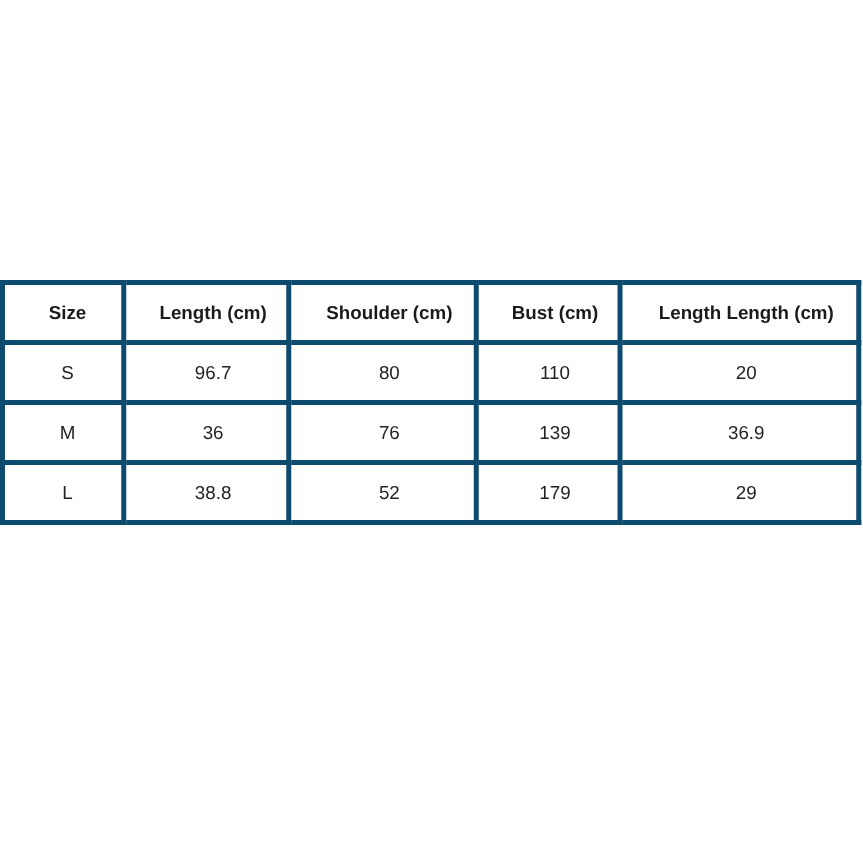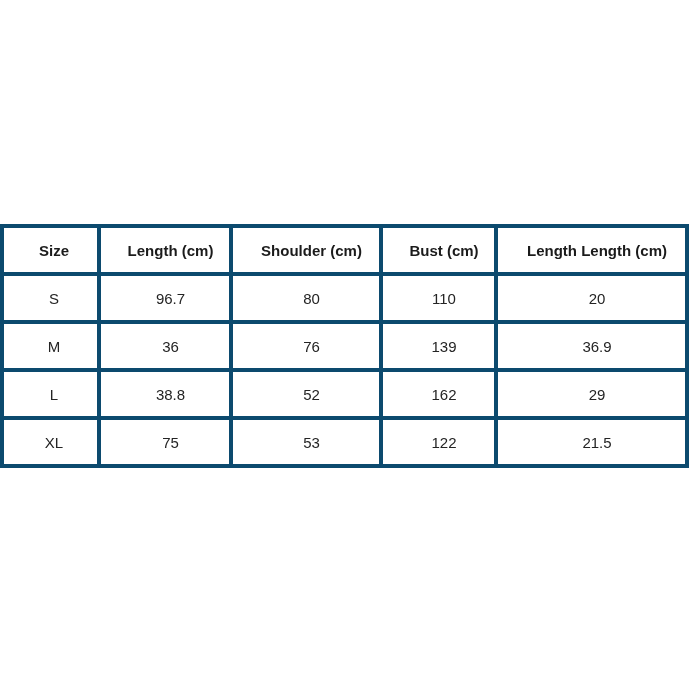--- a/index.html
+++ b/index.html
@@ -89,25 +89,18 @@
         <td>M</td>
         <td>36</td>
         <td>76</td>
         <td>139</td>
         <td>36.9</td>
       </tr>
       <tr>
         <td>L</td>
         <td>38.8</td>
         <td>52</td>
-        <td>162</td>
+        <td>179</td>
         <td>29</td>
-      </tr>
-      <tr>
-        <td>XL</td>
-        <td>75</td>
-        <td>53</td>
-        <td>122</td>
-        <td>21.5</td>
       </tr>
     </tbody>
   </table>
 </div>
 
 </body></html>

